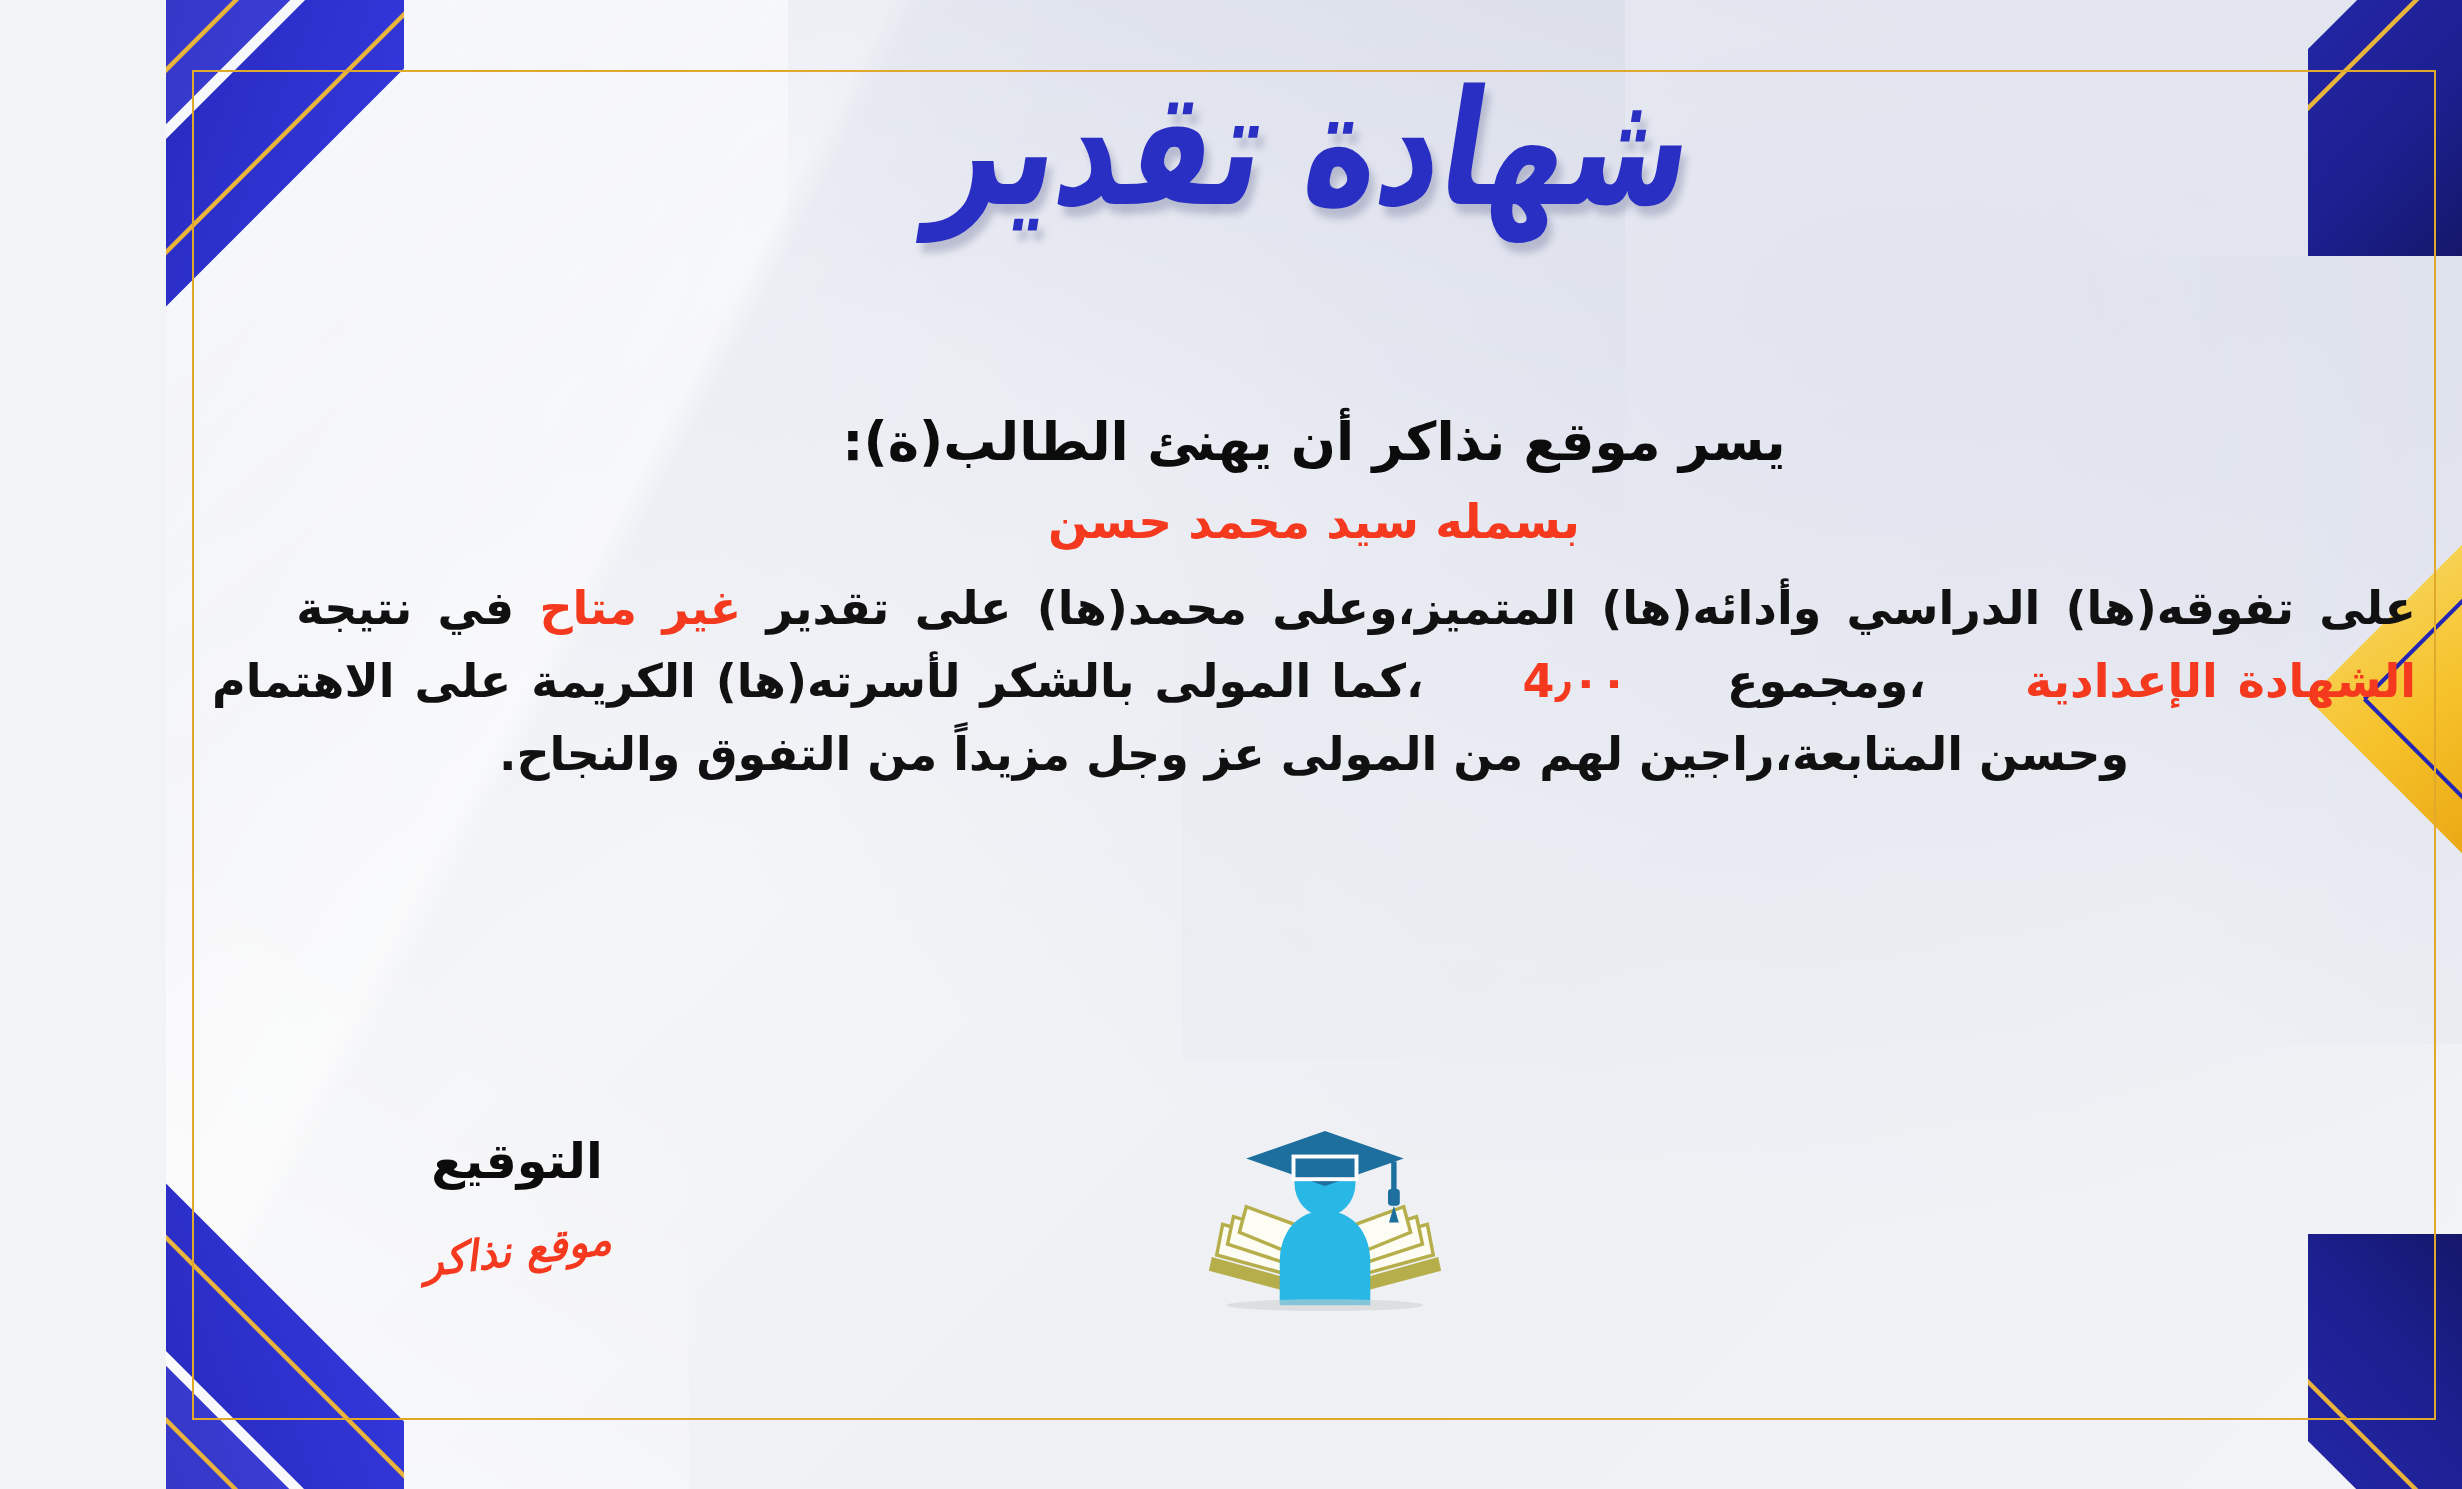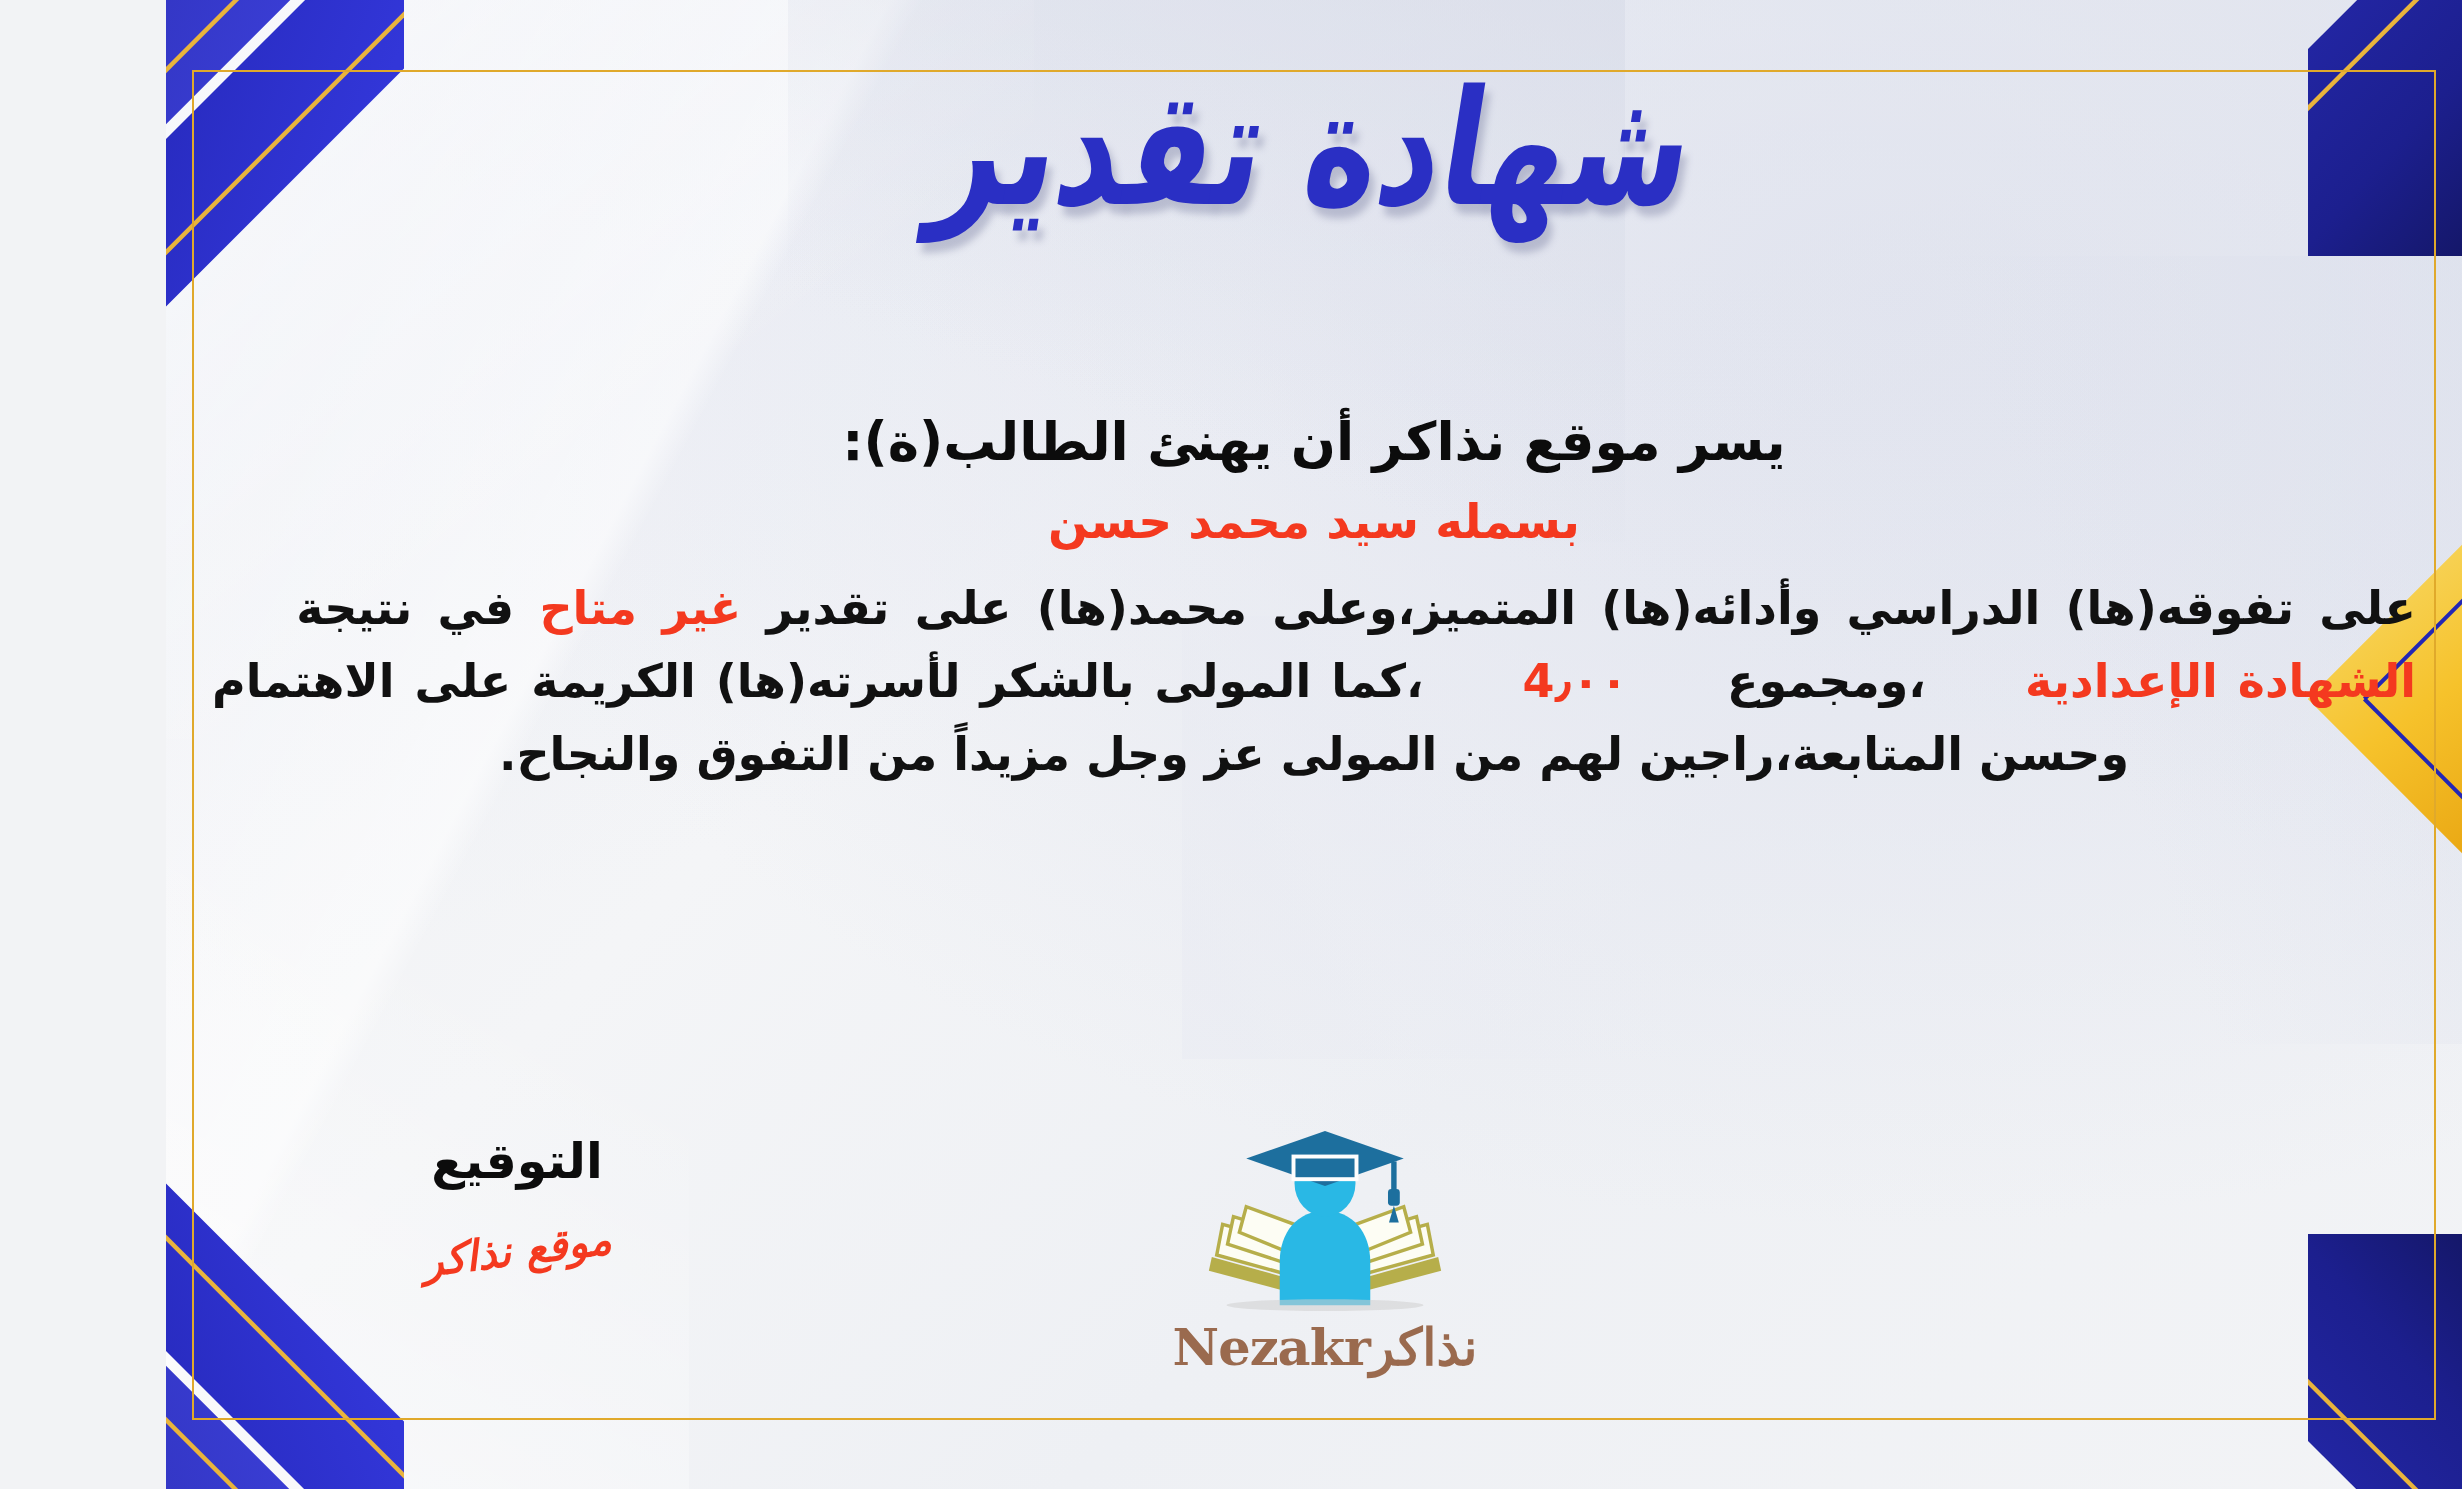--- a/index.html
+++ b/index.html
@@ -243,19 +243,16 @@
 
       <polygon points="260,6 420,62 260,118 100,62" fill="#1d6f9e"></polygon>
       <rect x="196" y="58" width="128" height="46" fill="#1d6f9e" stroke="#fdfdfd" stroke-width="8"></rect>
 
       <path d="M400 68 L400 126" stroke="#1d6f9e" stroke-width="11" fill="none"></path>
       <rect x="388" y="124" width="24" height="34" rx="7" fill="#1d6f9e"></rect>
       <path d="M400 158 l-10 34 l20 0 z" fill="#1d6f9e"></path>
 
       <ellipse cx="260" cy="360" rx="200" ry="12" fill="#cfcfcf" opacity=".55"></ellipse>
     </svg>
-    <div class="logo-word">
-      <span>نذاكر</span><span>Nezakr</span>
-    </div>
   </div>
 
 </div>
 
 
 </body></html>

